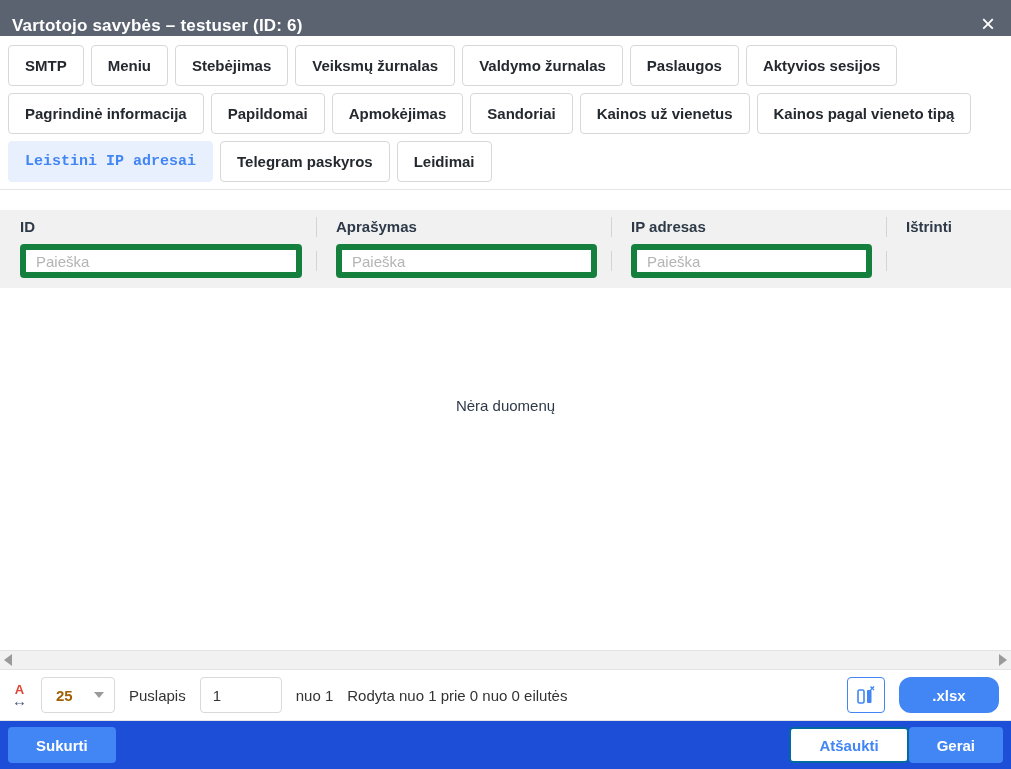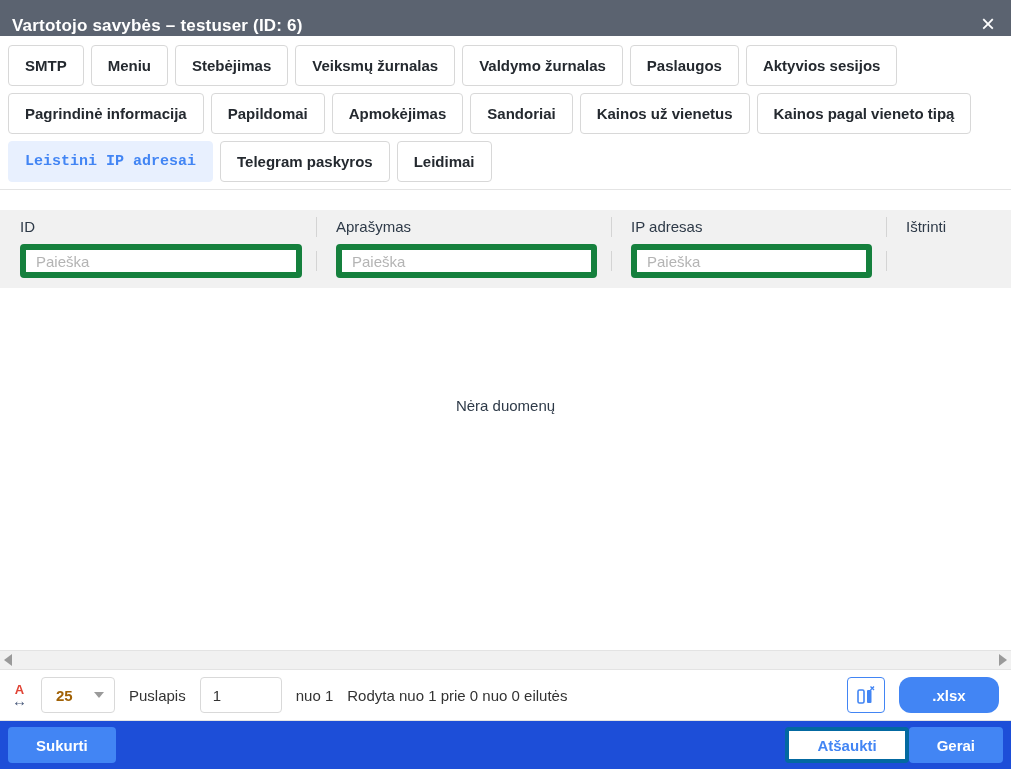--- a/index.html
+++ b/index.html
@@ -53,21 +53,21 @@
   .col-id  { width: 316px; }
   .col-desc{ width: 295px; }
   .col-ip  { width: 275px; }
   .col-del { width: 125px; }
   .cell { position: relative; padding: 0 14px 0 20px; }
   .hdr-row .cell:not(:first-child)::before,
   .search-row .cell:not(:first-child)::before {
     content: ""; position: absolute; left: 0; top: 50%; transform: translateY(-50%);
     width: 1px; height: 20px; background: #d4d4d4;
   }
-  .hdr-label { font-size: 15px; font-weight: normal; color: #2e3a48; }
+  .hdr-label { font-size: 15px; font-weight: bold; color: #2e3a48; }
   .search-input {
     width: 100%; height: 34px;
     border: 6px solid #15803d; border-radius: 4px;
     padding: 0 10px; font-size: 15px; color: #333;
     font-family: "Liberation Sans", sans-serif;
     background: #fff; outline: none;
   }
   .search-input::placeholder { color: #b4b4b4; }
 
   
@@ -133,21 +133,21 @@
   .bottombar {
     flex: 0 0 48px; display: flex; align-items: center;
     padding: 0 8px; background: #1d4ed8;
   }
   .btn {
     height: 36px; border-radius: 4px; font-size: 15px; font-weight: bold;
     font-family: "Liberation Sans", sans-serif; cursor: pointer;
     padding: 0 28px;
   }
   .btn-primary { background: #4285f4; color: #fff; border: none; }
-  .btn-secondary { background: #fff; color: #4285f4; border: 4px solid #0369a1; }
+  .btn-secondary { background: #fff; color: #4285f4; border: 2px solid #0369a1; }
 </style>
 </head>
 <body>
 
 <div class="dialog">
 
   <div class="titlebar">
     <div class="title">Vartotojo savybės – testuser (ID: 6)</div>
     <div class="close">×</div>
   </div>

